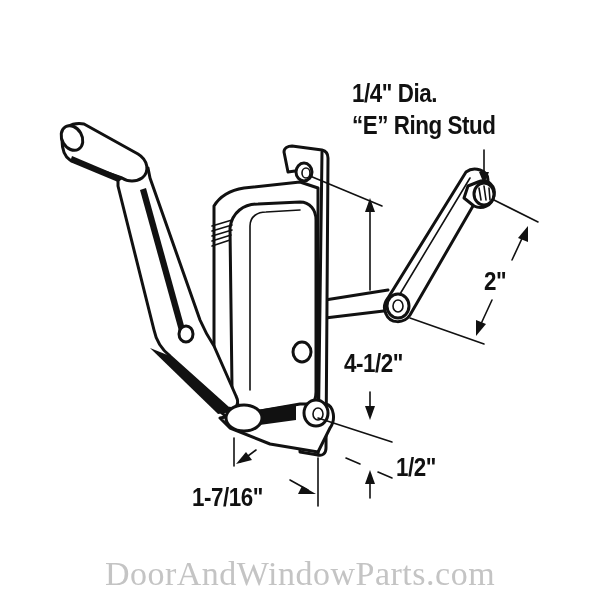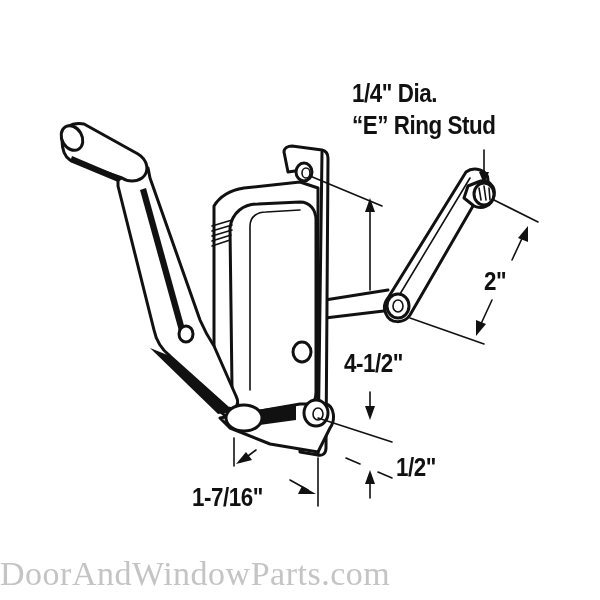--- a/index.html
+++ b/index.html
@@ -17,21 +17,21 @@
       font-size: 26px;
       line-height: 30px;
       letter-spacing: -0.5px;
       transform: scaleX(0.86);
       transform-origin: left top;
       white-space: nowrap;
     }
     .watermark {
       position: absolute;
       left: 0; top: 555px; width: 600px;
-      text-align: left;
+      text-align: center;
       font-family: "Liberation Serif", "DejaVu Serif", serif;
       font-size: 34px;
       color: #c4c4c4;
       letter-spacing: 0.5px;
     }
   </style>
 </head>
 <body>
 
 <svg id="diagram" viewBox="0 0 600 600" xmlns="http://www.w3.org/2000/svg">

